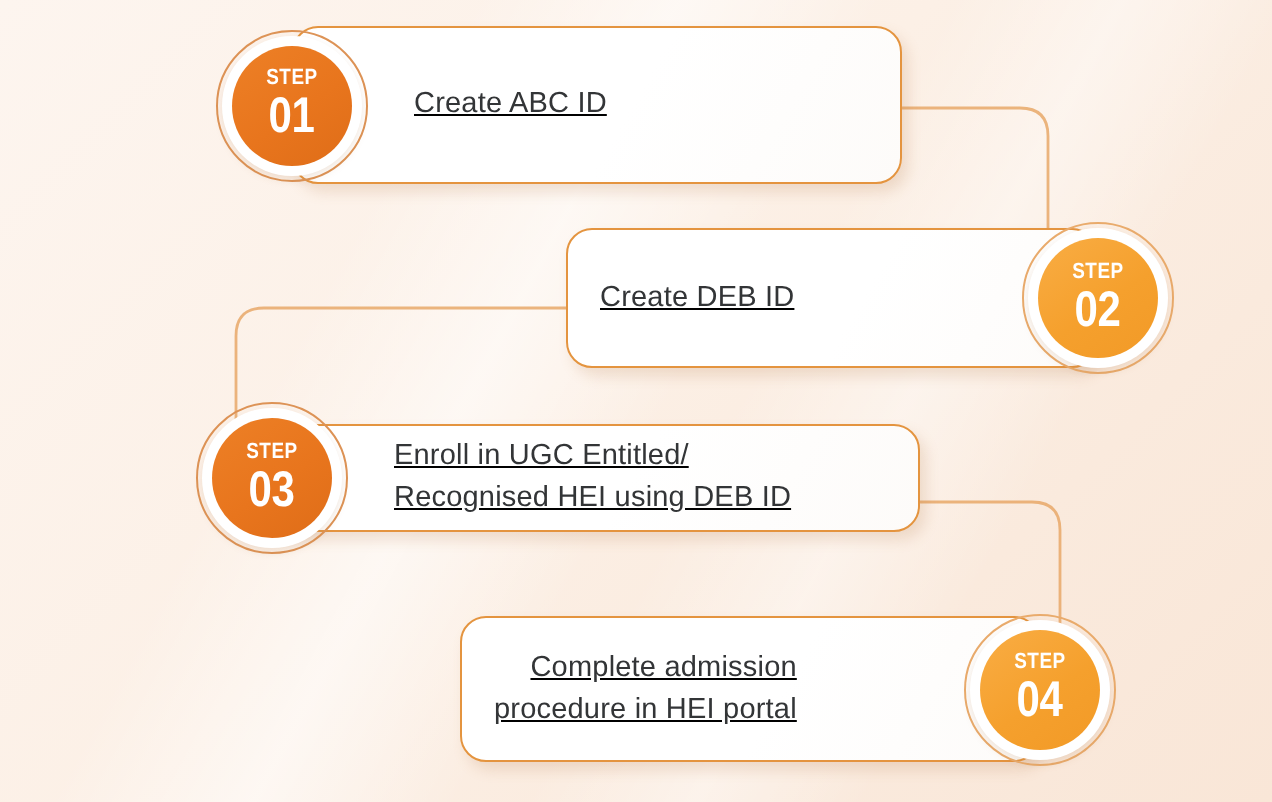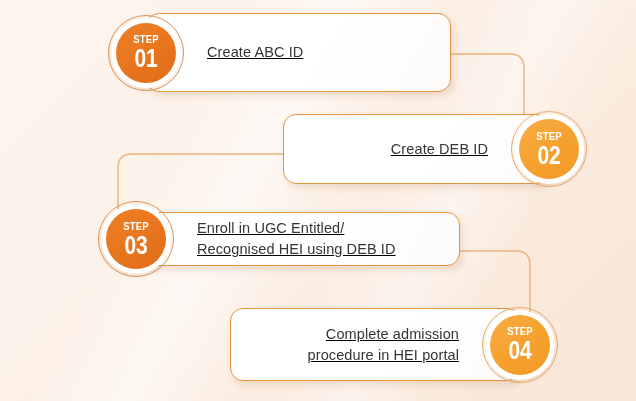--- a/index.html
+++ b/index.html
@@ -40,21 +40,21 @@
     font-stretch:condensed;
     white-space:pre-line;
   }
 
   
   .badge{
     position:absolute;
     width:76px;height:76px;border-radius:50%;
     box-sizing:border-box;
     display:flex;flex-direction:column;
-    justify-content:center;
+    align-items:center;justify-content:center;
     z-index:3;
   }
   .badge .ring-outer{
     position:absolute;inset:0;border-radius:50%;
     border:1.3px solid #e0a068;
   }
   .badge .ring-white{
     position:absolute;inset:3px;border-radius:50%;
     background:#ffffff;
     box-shadow:0 2px 4px rgba(180,120,70,.18);
@@ -79,21 +79,21 @@
   .tone-deep .ring-outer{border-color:#dd9356;}
   .tone-light .disc{background:linear-gradient(145deg,#f9ad44 0%,#f5a02d 55%,#f29a27 100%);}
   .tone-light .ring-outer{border-color:#e9ab6c;}
 
   
   .row.left .card{padding-left:60px;padding-right:16px;}
   .row.left .badge{left:0;top:50%;transform:translateY(-50%);}
   .row.left .card-text{text-align:left;}
 
   
-  .row.right .card{padding-right:60px;padding-left:16px;justify-content:flex-end;}
+  .row.right .card{padding-right:60px;padding-left:16px;justify-content:flex-start;}
   .row.right .badge{right:0;top:50%;transform:translateY(-50%);}
   .row.right .card-text{text-align:right;}
 
   
   #row1{left:108px;top:13px;}
   #row1 .card{width:305px;height:79px;margin-left:38px;}
   #row2{left:283px;top:114px;}
   #row2 .card{width:266px;height:70px;margin-right:38px;}
   #row3{left:98px;top:212px;}
   #row3 .card{width:324px;height:54px;margin-left:38px;}

